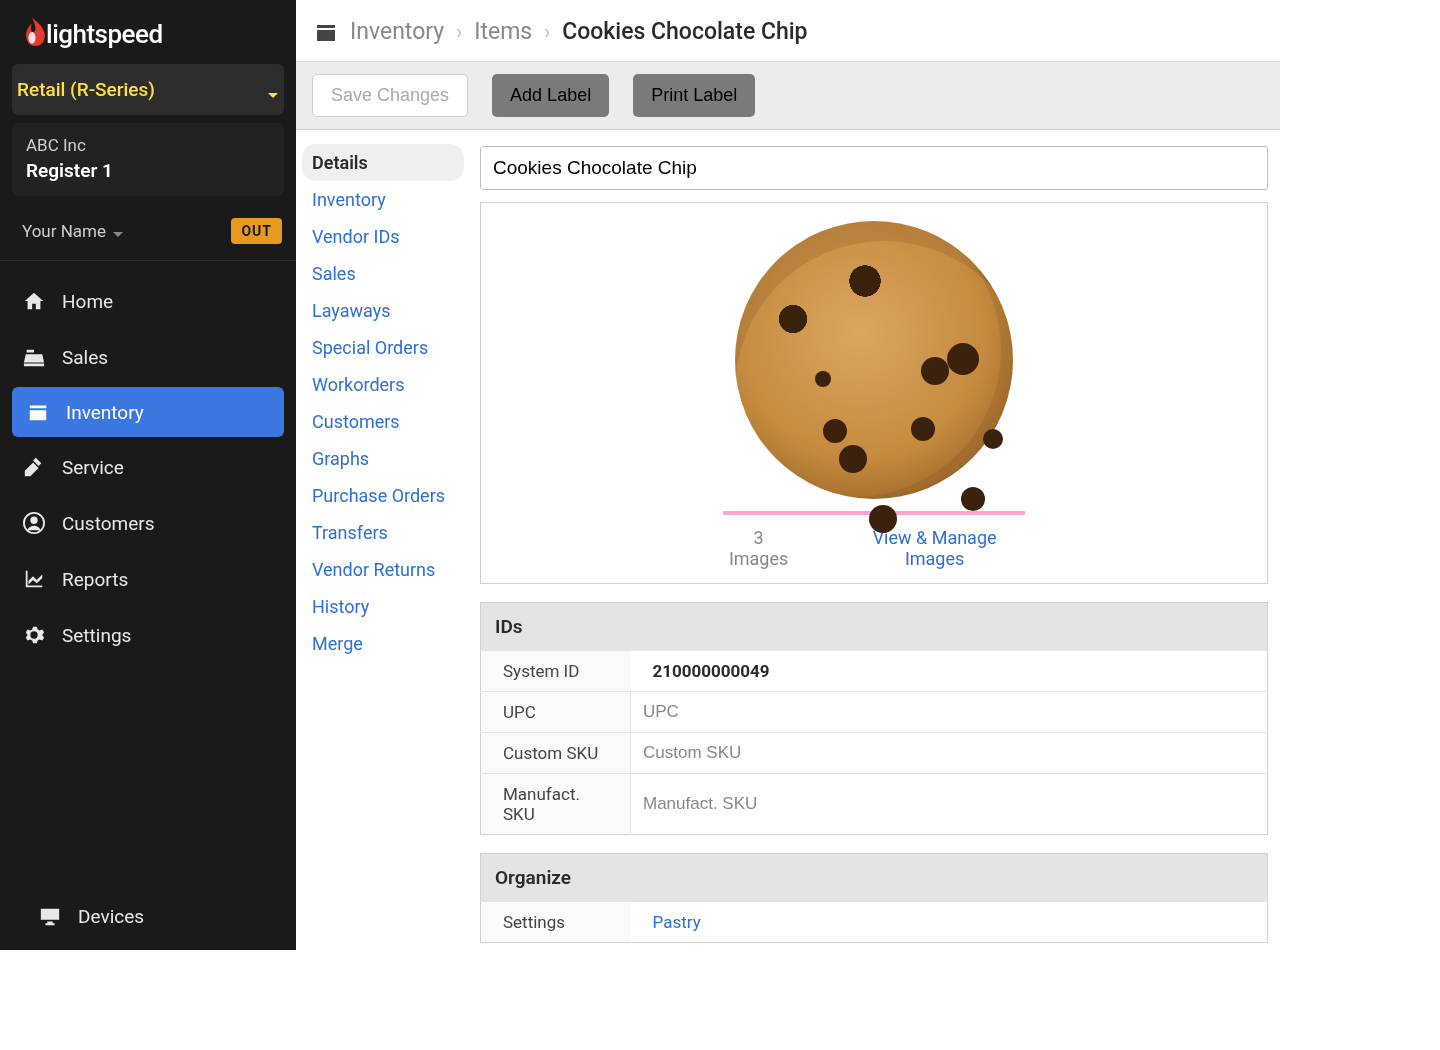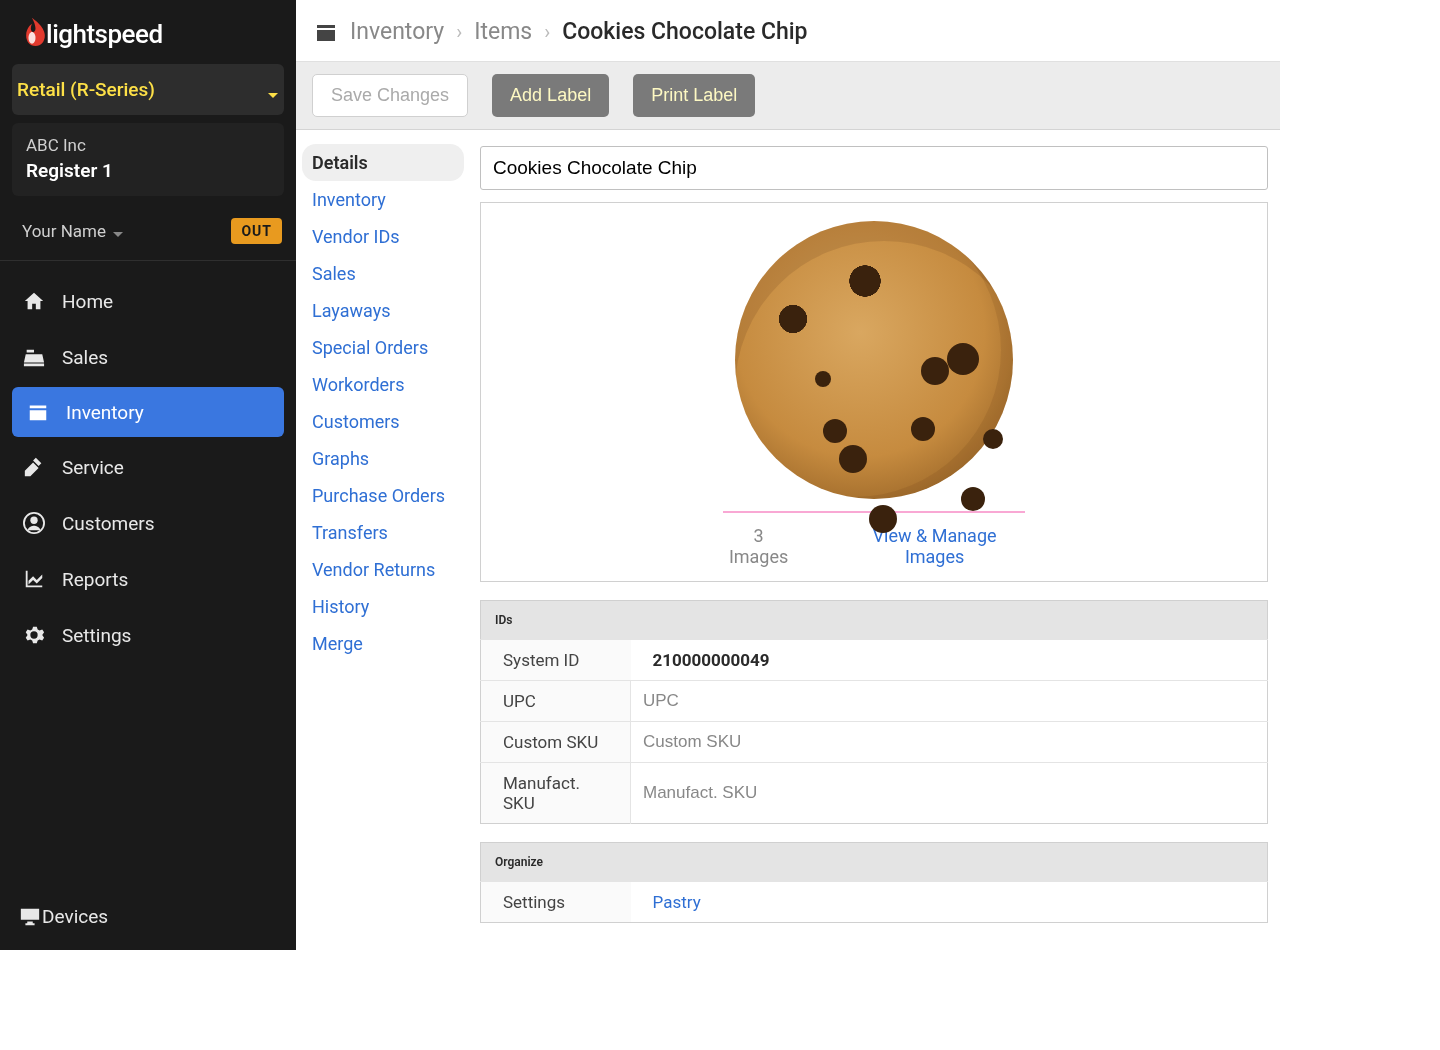--- a/index.html
+++ b/index.html
@@ -17,34 +17,34 @@
 .register-name { font-size: 19px; font-weight: 600; color: #fff; }
 .user-row { display: flex; align-items: center; justify-content: space-between; padding: 14px 14px 16px 22px; border-bottom: 1px solid #2f2f2f; }
 .user-name { font-size: 17px; color: #cfcfcf; display: flex; align-items: center; gap: 6px; cursor: pointer; }
 .out-badge { background: #e89a1f; color: #1a1a1a; font-weight: 700; letter-spacing: 1px; font-size: 14px; padding: 5px 10px; border-radius: 4px; }
 .nav { padding-top: 12px; }
 .nav-item { display: flex; align-items: center; gap: 16px; padding: 16px 22px; font-size: 19px; color: #e8e8e8; cursor: pointer; }
 .nav-item.active { background: #3a77e0; border-radius: 6px; margin: 2px 12px; padding: 13px 14px; color: #fff; }
 .nav-icon { width: 24px; height: 24px; display: inline-flex; align-items: center; justify-content: center; flex-shrink: 0; }
 .nav-icon svg { width: 22px; height: 22px; fill: currentColor; }
 .nav-spacer { flex: 1; }
-.devices-row { padding: 16px 22px 22px 18px; display: flex; align-items: center; font-size: 19px; cursor: pointer; }
+.devices-row { padding: 16px 22px 22px 38px; display: flex; align-items: center; gap: 16px; font-size: 19px; cursor: pointer; }
 
 
 .main { flex: 1; display: flex; flex-direction: column; background: #fff; overflow-y: auto; }
 .breadcrumb-bar { padding: 18px 18px 16px 18px; display: flex; align-items: center; gap: 12px; font-size: 23px; color: #888; border-bottom: 1px solid #e0e0e0; }
 .bc-icon { width: 24px; height: 24px; color: #444; }
 .bc-icon svg { width: 100%; height: 100%; fill: currentColor; }
 .bc-link { color: #888; cursor: pointer; }
 .bc-sep { color: #bbb; font-size: 20px; }
 .bc-current { color: #2a2a2a; font-weight: 500; }
 .toolbar { background: #ececec; border-bottom: 1px solid #d4d4d4; padding: 12px 16px; display: flex; gap: 24px; }
 .btn { font-size: 18px; padding: 10px 18px; border-radius: 5px; border: none; cursor: pointer; }
 .btn-ghost { background: #fff; border: 1px solid #d0d0d0; color: #aaa; }
-.btn-grey { background: #7a7a7a; color: #fef9c3; }
+.btn-grey { background: #7a7a7a; color: #000000; }
 .content-row { display: flex; }
 .subnav { width: 168px; padding: 14px 0 0 12px; }
 .subnav-item { padding: 8px 4px; font-size: 18px; color: #2f6fd4; cursor: pointer; }
 .subnav-item.active { color: #2a2a2a; font-weight: 600; background: #efefef; border-radius: 14px; padding: 8px 10px; margin-left: -6px; }
 .detail-pane { flex: 1; padding: 16px 12px 0 16px; }
 .name-input { width: 100%; font-size: 19px; padding: 10px 12px; border: 1px solid #c0c0c0; border-radius: 3px; }
 .image-box { margin-top: 12px; border: 1px solid #d0d0d0; padding: 18px 12px 14px 12px; text-align: center; }
 .img-placeholder { width: 278px; height: 278px; margin: 0 auto 12px auto; background: radial-gradient(circle at 45% 40%, #d9a760 0%, #c68b3f 55%, #a6702e 75%, transparent 76%); border-radius: 50%; position: relative; box-shadow:
   inset 10px 30px 0 -10px rgba(90,50,20,0.15),
   inset -20px -10px 0 -8px rgba(90,50,20,0.12); }
@@ -53,24 +53,24 @@
    60px 140px 0 -4px #3a220d,
    170px 40px 0 -2px #3a220d,
    130px 110px 0 -6px #3a220d,
    30px 60px 0 -10px #3a220d,
    200px 120px 0 -8px #3a220d,
    90px 200px 0 -4px #3a220d,
    180px 180px 0 -6px #3a220d; left: 40px; top: 80px; }
 .img-placeholder::after { left: 110px; top: 40px; width: 40px; height: 40px; box-shadow:
    70px 90px 0 -6px #3a220d,
    -30px 150px 0 -8px #3a220d; }
-.img-footer { display: flex; justify-content: center; gap: 50px; border-top: 2px solid #f9a8d4; padding-top: 12px; max-width: 302px; margin: 0 auto; }
+.img-footer { display: flex; justify-content: center; gap: 50px; border-top: 4px solid #f9a8d4; padding-top: 12px; max-width: 302px; margin: 0 auto; }
 .img-count { color: #888; font-size: 18px; }
 .img-manage { color: #2f6fd4; font-size: 18px; cursor: pointer; }
-.section-hdr { background: #e4e4e4; border: 1px solid #d0d0d0; border-bottom: none; padding: 12px 14px; font-size: 12px; font-weight: 600; margin-top: 18px; }
+.section-hdr { background: #e4e4e4; border: 1px solid #d0d0d0; border-bottom: none; padding: 12px 14px; font-size: 19px; font-weight: 600; margin-top: 18px; }
 .kv-table { width: 100%; border-collapse: collapse; border: 1px solid #d0d0d0; }
 .kv-table td { border-top: 1px solid #e4e4e4; padding: 10px 22px; font-size: 17px; vertical-align: middle; }
 .kv-table td.k { width: 150px; color: #444; background: #fafafa; }
 .kv-val-strong { font-weight: 700; }
 .kv-input { width: 100%; border: none; font-size: 17px; padding: 4px 2px; color: #666; outline: none; }
 .kv-input::placeholder { color: #888; }
 .kv-table td.inp-cell { border-left: 1px solid #e4e4e4; padding: 6px 10px; }
 .kv-link { color: #2f6fd4; cursor: pointer; }
 .caret-down { width: 12px; height: 12px; }
 .caret-down svg { width: 100%; height: 100%; fill: currentColor; }

